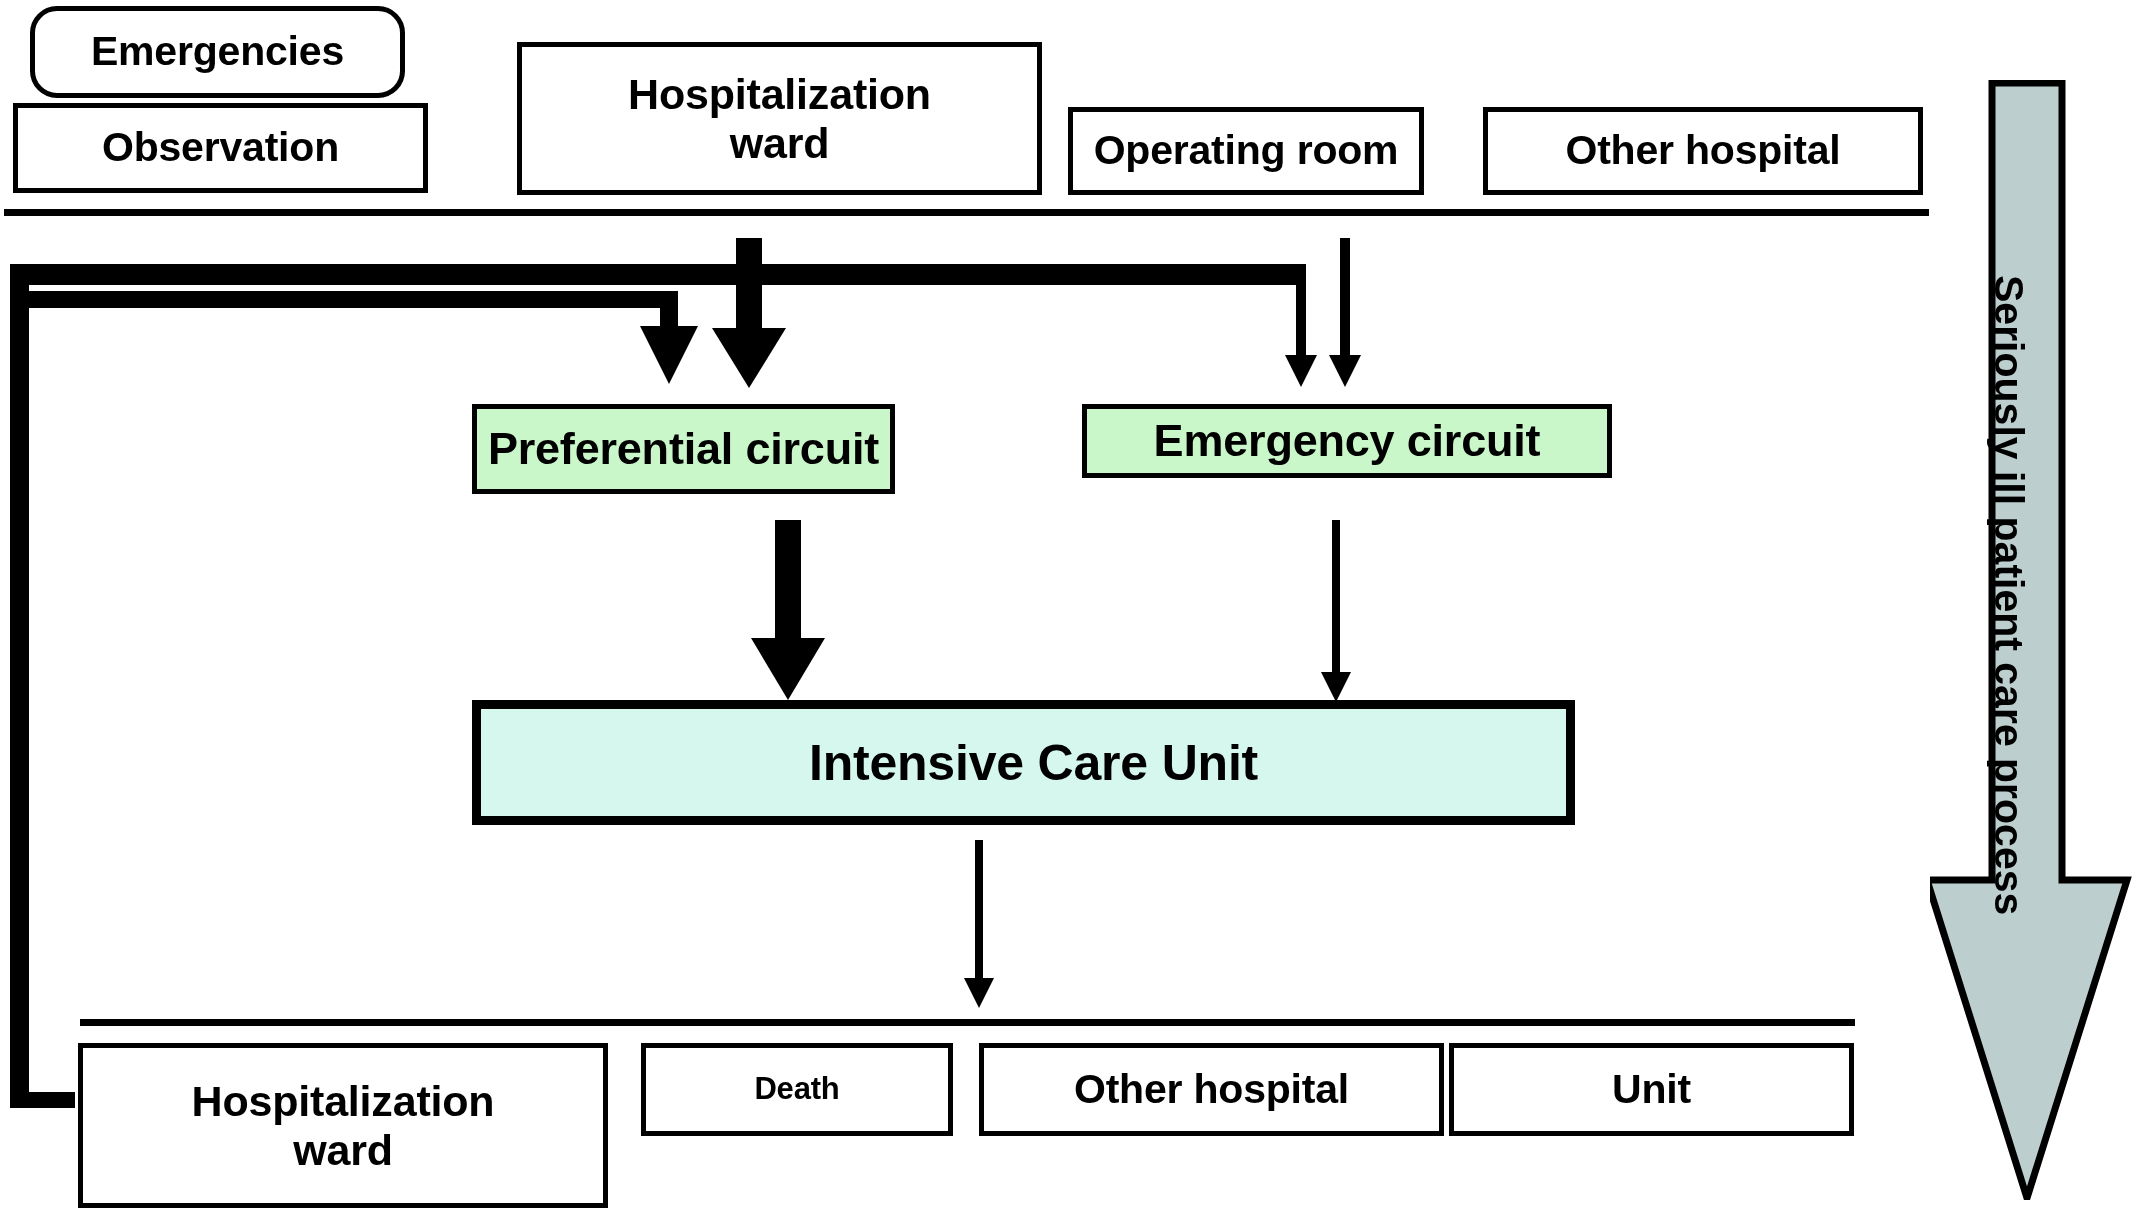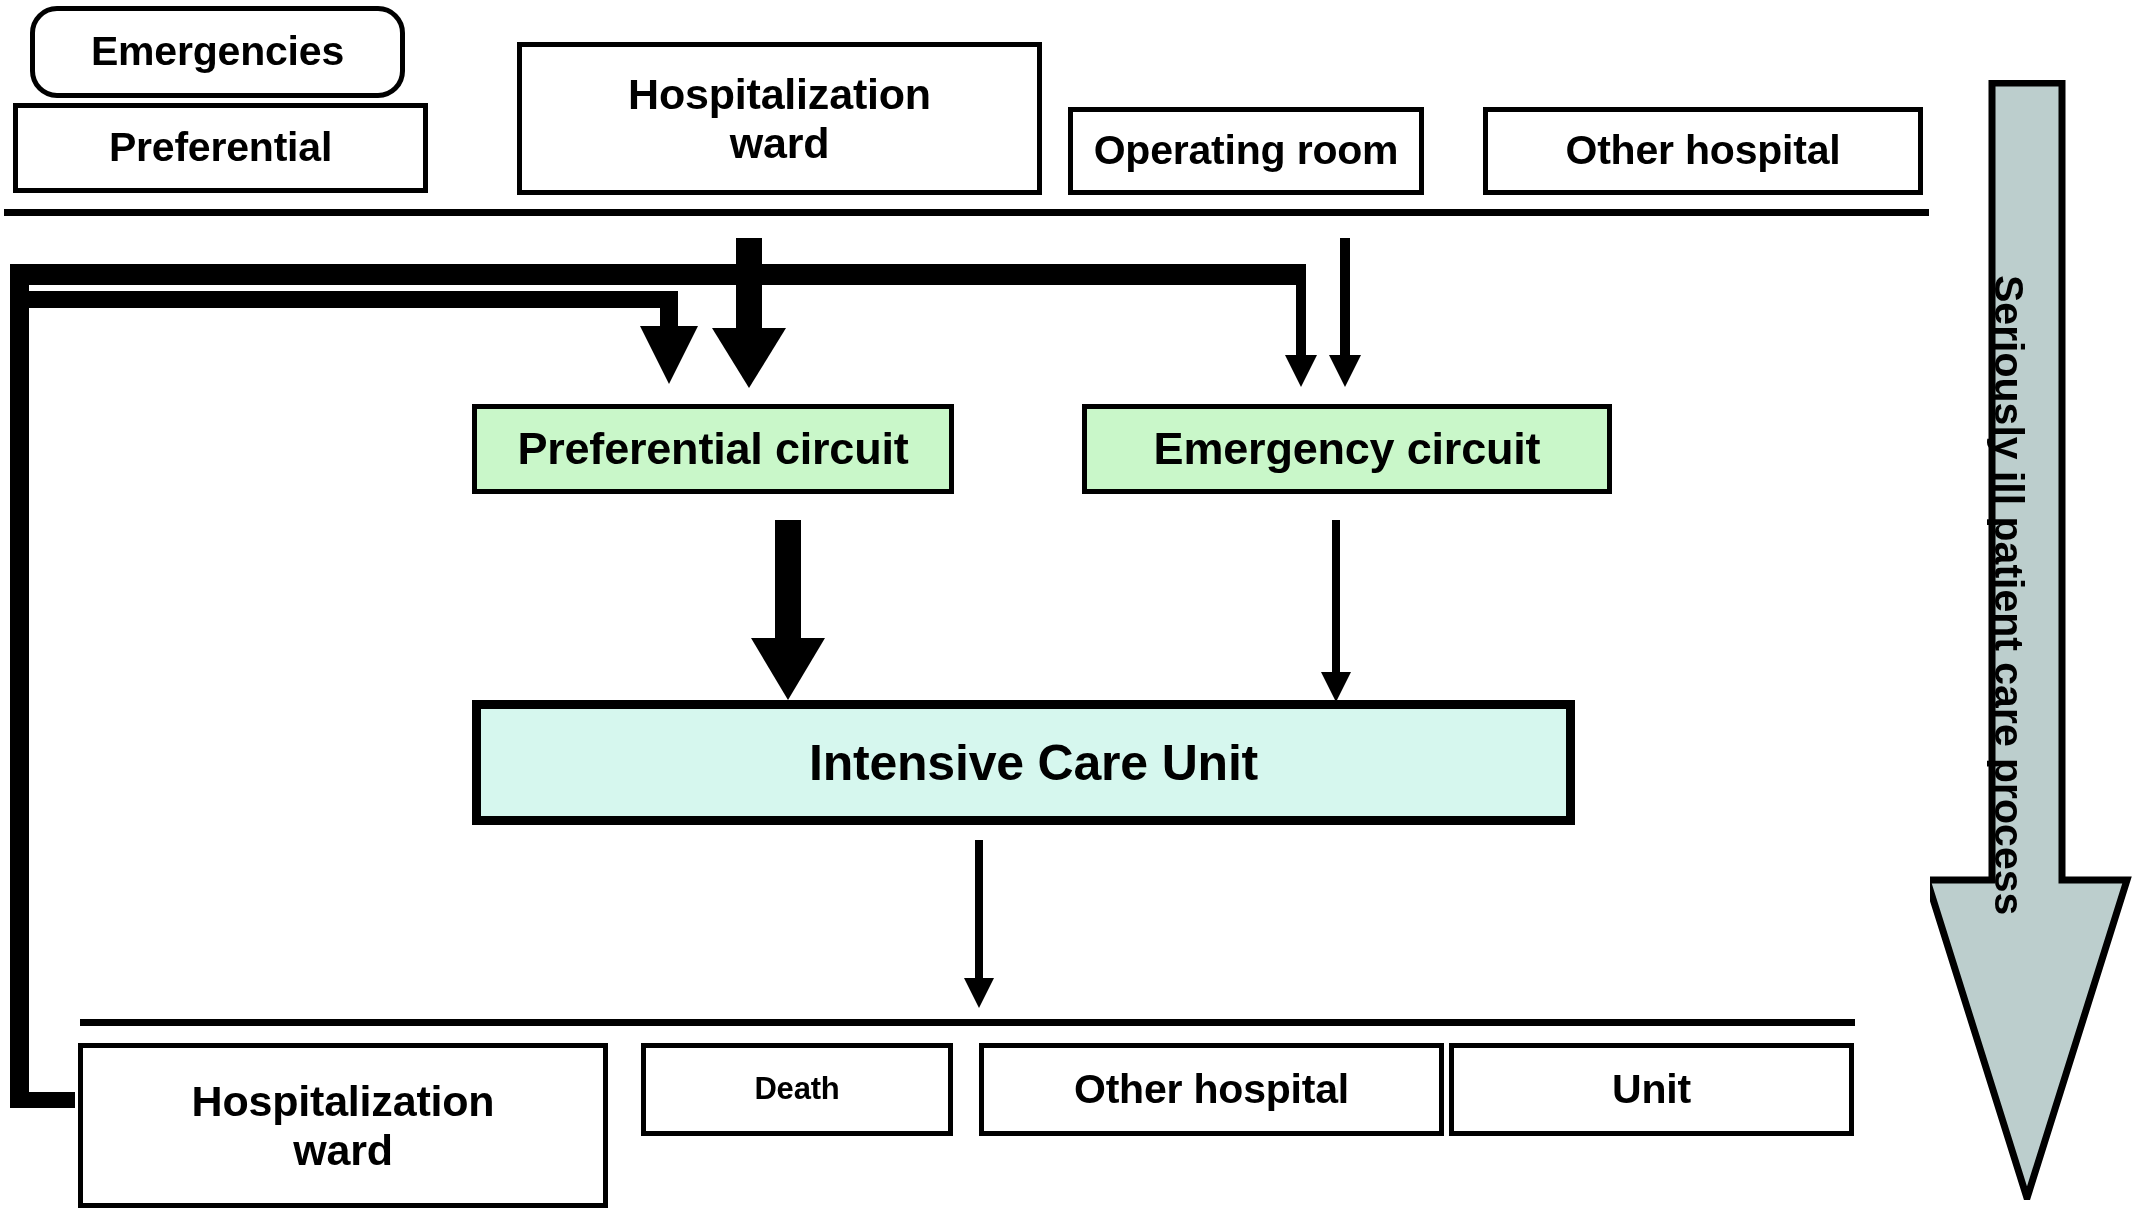--- a/index.html
+++ b/index.html
@@ -91,21 +91,21 @@
 </head>
 <body>
 
 <div id="canvas">
 
   <div class="node" style="left:30px; top:6px; width:375px; height:92px; font-size:41px;border-radius:27px;">
     <span class="lbl">Emergencies</span>
   </div>
 
   <div class="node" style="left:13px; top:103px; width:415px; height:90px; font-size:41px;">
-    <span class="lbl">Preferential</span>
+    <span class="lbl">Observation</span>
   </div>
 
   <div class="node" style="left:517px; top:42px; width:525px; height:153px; font-size:43px;">
     <span class="lbl">
       <span>Hospitalization</span><br>
       <span>ward</span>
     </span>
   </div>
 
   <div class="node" style="left:1068px; top:107px; width:356px; height:88px; font-size:41px;">
@@ -130,25 +130,25 @@
 
   <div class="conn" style="left:736px; top:238px; width:26px; height:110px;"></div>
   <div class="ahead" style="left:712px; top:328px; border-left-width:37px; border-right-width:37px; border-top-width:60px;"></div>
 
   <div class="conn" style="left:1296px; top:264px; width:10px; height:105px;"></div>
   <div class="ahead" style="left:1285px; top:355px; border-left-width:16px; border-right-width:16px; border-top-width:32px;"></div>
 
   <div class="conn" style="left:1340px; top:238px; width:10px; height:131px;"></div>
   <div class="ahead" style="left:1329px; top:355px; border-left-width:16px; border-right-width:16px; border-top-width:32px;"></div>
 
-  <div class="node" style="left:472px; top:404px; width:482px; height:90px; font-size:45px; background:#c9f7c9;">
+  <div class="node" style="left:472px; top:404px; width:423px; height:90px; font-size:45px; background:#c9f7c9;">
     <span class="lbl">Preferential circuit</span>
   </div>
 
-  <div class="node" style="left:1082px; top:404px; width:530px; height:90px; font-size:45px; background:#c9f7c9;">
+  <div class="node" style="left:1082px; top:404px; width:530px; height:74px; font-size:45px; background:#c9f7c9;">
     <span class="lbl">Emergency circuit</span>
   </div>
 
   <div class="conn" style="left:775px; top:520px; width:26px; height:130px;"></div>
   <div class="ahead" style="left:751px; top:638px; border-left-width:37px; border-right-width:37px; border-top-width:62px;"></div>
 
   <div class="conn" style="left:1332px; top:520px; width:8px; height:160px;"></div>
   <div class="ahead" style="left:1321px; top:672px; border-left-width:15px; border-right-width:15px; border-top-width:30px;"></div>
 
   <div class="node thick" style="left:472px; top:700px; width:1103px; height:125px; font-size:50px; background:#d6f7ee;">

